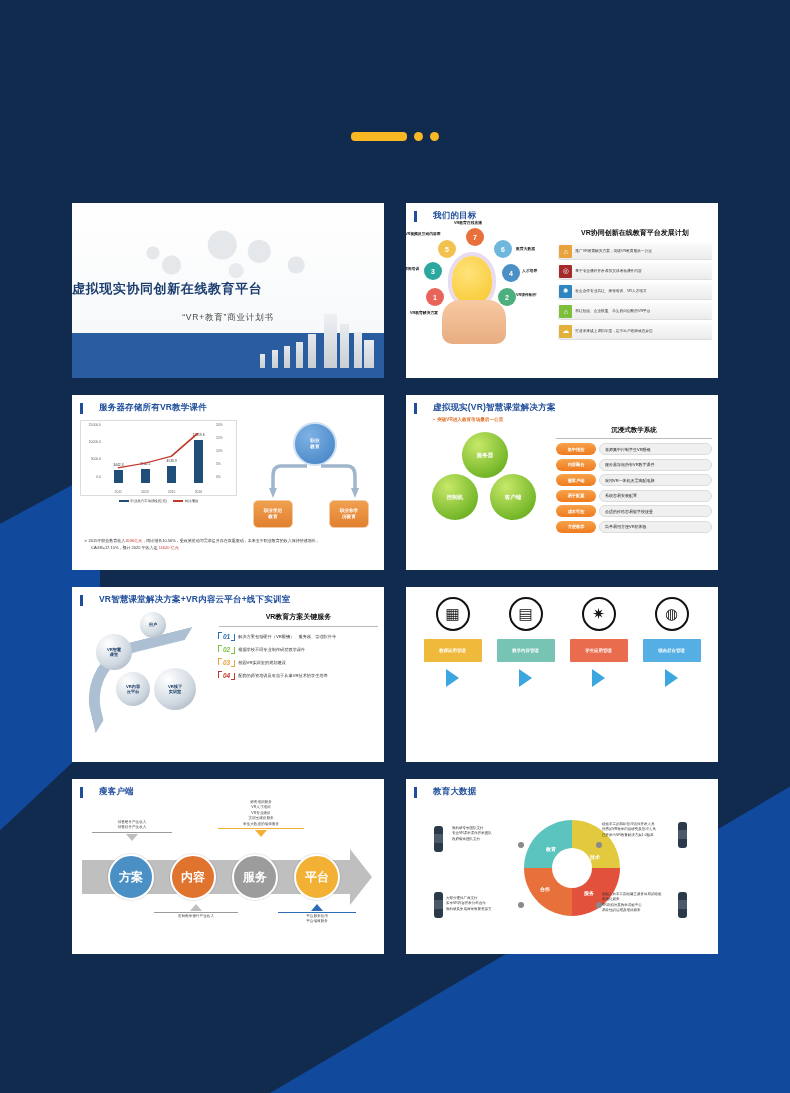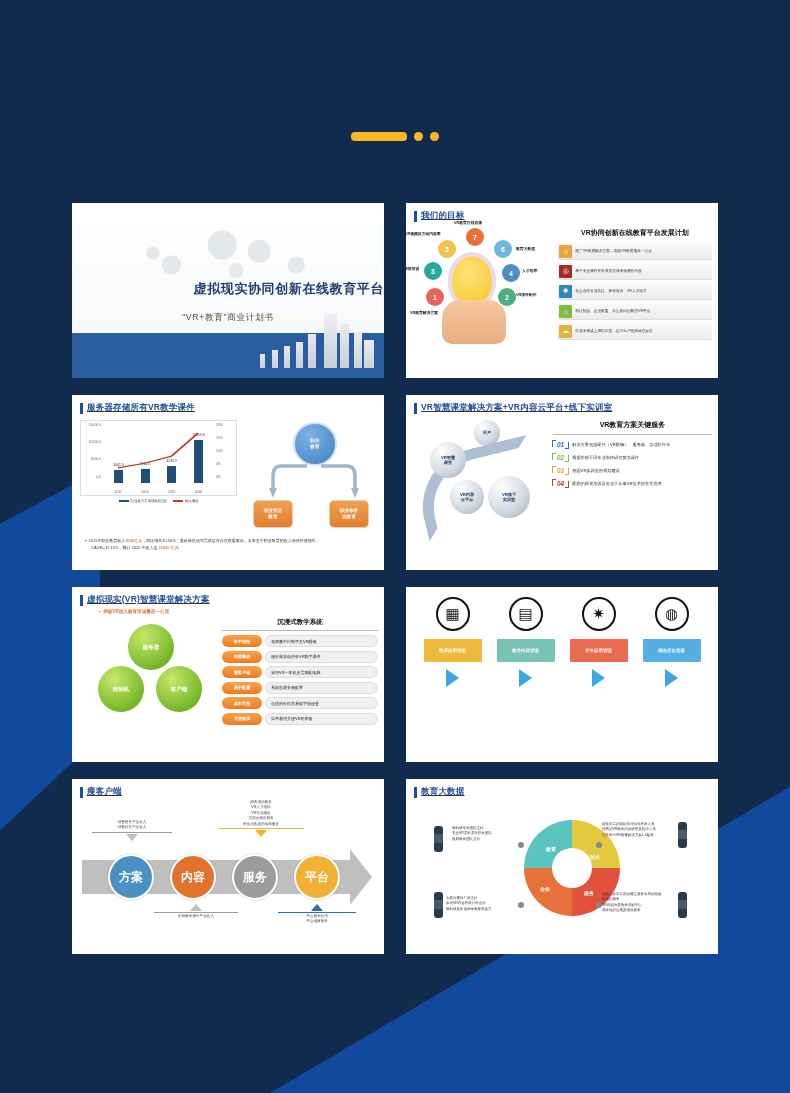--- a/index.html
+++ b/index.html
@@ -41,39 +41,39 @@
     margin:62px auto 0;width:646px;
     display:grid;grid-template-columns:312px 312px;
     gap:17px 22px;
   }
   .card{
     width:312px;height:175px;background:#ffffff;overflow:hidden;position:relative;
     font-size:5px;color:#333;
   }
 
   
-  .ct{display:flex;align-items:center;gap:4px;padding:7px 0 0 8px;text-decoration:underline;}
+  .ct{display:flex;align-items:center;gap:16px;padding:7px 0 0 8px;}
   .ct .mark{width:3px;height:11px;background:#1F4E9B;flex:0 0 auto;}
   .ct .txt{font-size:8.5px;font-weight:bold;color:#1F4E9B;letter-spacing:.2px;}
 
   
   .cover{background:linear-gradient(#ffffff,#f4f6f8);height:100%;position:relative;}
   .cover .map{
     position:absolute;left:14%;top:10%;width:74%;height:46%;
     background:
       radial-gradient(circle at 16% 40%, #e2e6ea 0 6px, transparent 7px),
       radial-gradient(circle at 24% 55%, #e2e6ea 0 9px, transparent 10px),
       radial-gradient(circle at 46% 30%, #e2e6ea 0 14px, transparent 15px),
       radial-gradient(circle at 62% 38%, #e2e6ea 0 11px, transparent 12px),
       radial-gradient(circle at 78% 55%, #e2e6ea 0 8px, transparent 9px),
       radial-gradient(circle at 52% 62%, #e6e9ec 0 7px, transparent 8px);
     opacity:.9;
   }
   .cover .ttl{
-    position:absolute;top:44%;left:0;right:0;text-align:right;
+    position:absolute;top:44%;left:0;right:0;text-align:left;
     color:#1B3E6F;font-size:13px;font-weight:bold;letter-spacing:.6px;
   }
   .cover .sub{
     position:absolute;top:62%;left:0;right:0;text-align:center;
     color:#4a4a4a;font-size:8.5px;letter-spacing:.8px;
   }
   .cover .band{position:absolute;left:0;right:0;bottom:0;height:26%;background:#2A5CA0;}
   .cover .city{
     position:absolute;right:6px;bottom:10px;width:150px;height:54px;
     background:
@@ -351,20 +351,64 @@
     </div>
     <div class="c3-note">
       <span style="font-size:4px">➢ </span><span>2015年职业教育收入</span><span class="rd">4536亿元</span><span>，同比增长10.56%，受政策推动与需求提升存在双重驱动，未来五年职业教育的收入保持快速增长，</span><br>
       <span style="padding-left:7px">CAGR=17.15%，预计 2020 年收入达</span> <span class="rd">11620 亿元</span>
     </div>
   </div>
 
   <div class="card">
     <div class="ct">
       <div class="mark"></div>
+      <div class="txt">虚拟现实(VR)智慧课堂解决方案</div>
+    </div>
+    <div style="padding:3px 0 0 26px;font-size:4.6px;color:#E0732D;font-weight:bold">
+      ➢ <span>突破VR进入教育市场最后一公里</span>
+    </div>
+    <div class="c4">
+      <div class="c4-left">
+        <div class="gball" style="left:50px;top:10px">服务器</div>
+        <div class="gball" style="left:20px;top:52px">控制机</div>
+        <div class="gball" style="left:78px;top:52px">客户端</div>
+      </div>
+      <div class="c4-right">
+        <h4>沉浸式教学系统</h4>
+        <div class="imrow">
+          <div class="imk">集中指控</div>
+          <div class="imv">老师集中控制学生VR眼镜</div>
+        </div>
+        <div class="imrow">
+          <div class="imk">内容聚合</div>
+          <div class="imv">服务器存储所有VR教学课件</div>
+        </div>
+        <div class="imrow">
+          <div class="imk">瘦客户端</div>
+          <div class="imv">采用VR一体机无需高配电脑</div>
+        </div>
+        <div class="imrow">
+          <div class="imk">易于配置</div>
+          <div class="imv">系统容易安装配置</div>
+        </div>
+        <div class="imrow">
+          <div class="imk">成本可控</div>
+          <div class="imv">合适的价格容易被学校接受</div>
+        </div>
+        <div class="imrow">
+          <div class="imk">方便教学</div>
+          <div class="imv">简单易用方便VR初体验</div>
+        </div>
+      </div>
+    </div>
+  </div>
+
+  <div class="card">
+    <div class="ct">
+      <div class="mark"></div>
       <div class="txt">VR智慧课堂解决方案+VR内容云平台+线下实训室</div>
     </div>
     <div class="c5">
       <div class="c5-left">
         <div class="arrowcurve"></div>
         <div class="sph" style="left:62px;top:6px;width:26px;height:26px">用户</div>
         <div class="sph" style="left:18px;top:28px;width:36px;height:36px">VR智慧<br>课堂</div>
         <div class="sph" style="left:38px;top:66px;width:34px;height:34px">VR内容<br>云平台</div>
         <div class="sph" style="left:76px;top:62px;width:42px;height:42px">VR线下<br>实训室</div>
       </div>
@@ -378,64 +422,20 @@
           <div class="knum" style="color:#7DBE3C;border-color:#7DBE3C">02</div>
           <div class="ktx">根据学校不同专业制作研发教学课件</div>
         </div>
         <div class="krow">
           <div class="knum" style="color:#E8A33D;border-color:#E8A33D">03</div>
           <div class="ktx">校园VR实训室的规划建设</div>
         </div>
         <div class="krow">
           <div class="knum" style="color:#C0392B;border-color:#C0392B">04</div>
           <div class="ktx">配套的师资培训及有志于从事VR技术的学生培养</div>
-        </div>
-      </div>
-    </div>
-  </div>
-
-  <div class="card">
-    <div class="ct">
-      <div class="mark"></div>
-      <div class="txt">虚拟现实(VR)智慧课堂解决方案</div>
-    </div>
-    <div style="padding:3px 0 0 26px;font-size:4.6px;color:#E0732D;font-weight:bold">
-      ➢ <span>突破VR进入教育市场最后一公里</span>
-    </div>
-    <div class="c4">
-      <div class="c4-left">
-        <div class="gball" style="left:50px;top:10px">服务器</div>
-        <div class="gball" style="left:20px;top:52px">控制机</div>
-        <div class="gball" style="left:78px;top:52px">客户端</div>
-      </div>
-      <div class="c4-right">
-        <h4>沉浸式教学系统</h4>
-        <div class="imrow">
-          <div class="imk">集中指控</div>
-          <div class="imv">老师集中控制学生VR眼镜</div>
-        </div>
-        <div class="imrow">
-          <div class="imk">内容聚合</div>
-          <div class="imv">服务器存储所有VR教学课件</div>
-        </div>
-        <div class="imrow">
-          <div class="imk">瘦客户端</div>
-          <div class="imv">采用VR一体机无需高配电脑</div>
-        </div>
-        <div class="imrow">
-          <div class="imk">易于配置</div>
-          <div class="imv">系统容易安装配置</div>
-        </div>
-        <div class="imrow">
-          <div class="imk">成本可控</div>
-          <div class="imv">合适的价格容易被学校接受</div>
-        </div>
-        <div class="imrow">
-          <div class="imk">方便教学</div>
-          <div class="imv">简单易用方便VR初体验</div>
         </div>
       </div>
     </div>
   </div>
 
   <div class="card">
     <div class="c6">
       <div class="fnrow">
         <div class="fncol">
           <div class="fnic">▦</div>

